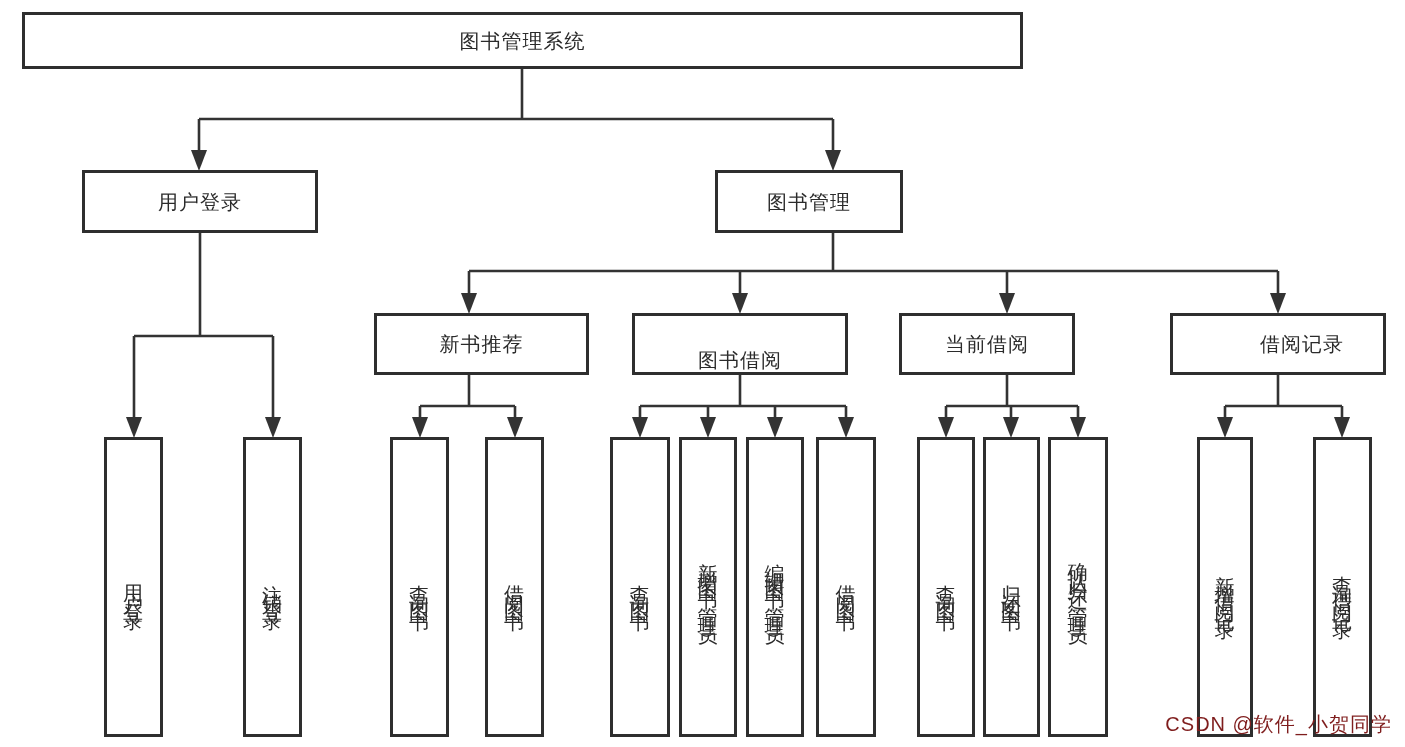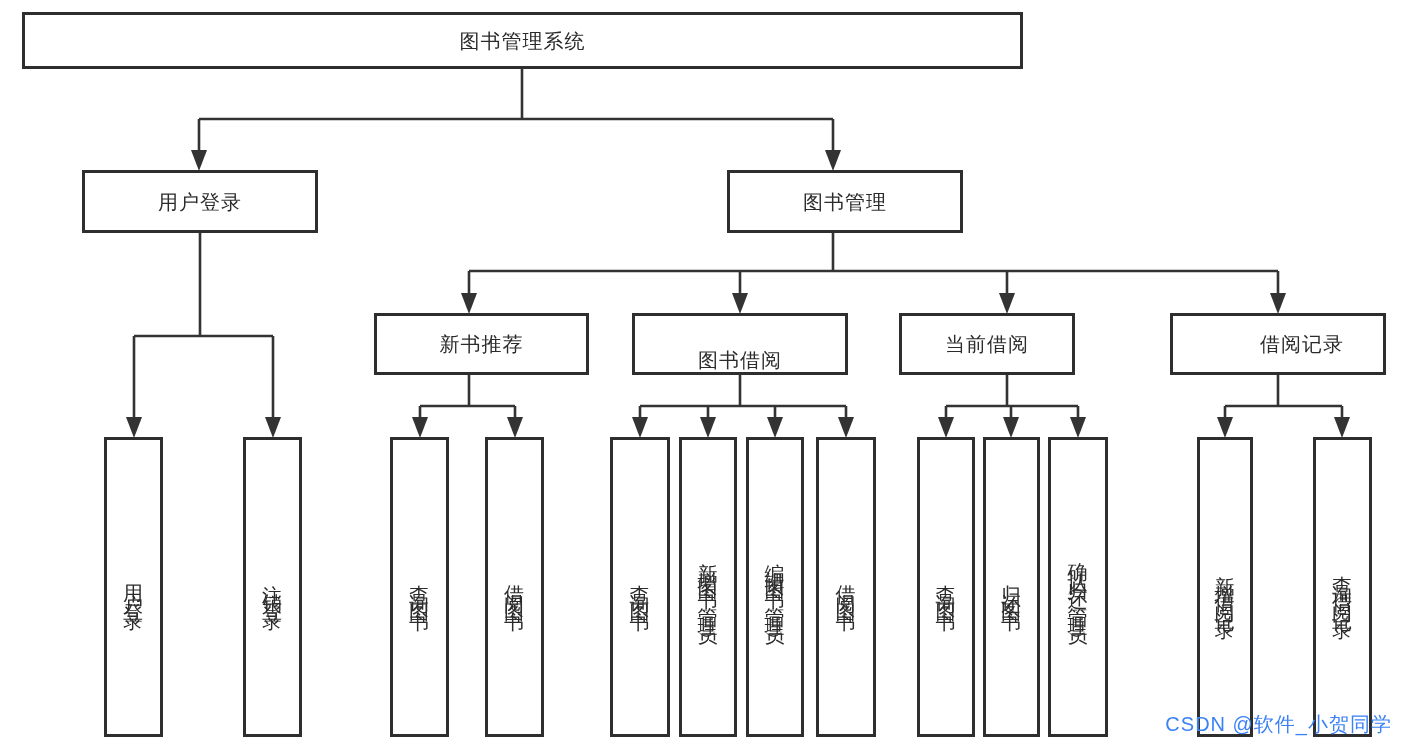--- a/index.html
+++ b/index.html
@@ -49,21 +49,21 @@
     white-space: normal;
     letter-spacing: 9px;
     line-height: 1.0;
     font-size: 20px;
   }
   .watermark {
     position: absolute;
     right: 13px;
     bottom: 9px;
     font-size: 20px;
-    color: #3b82f6;
+    color: #7f1d1d;
     letter-spacing: 1px;
     white-space: nowrap;
     pointer-events: none;
     text-align: right;
   }
 </style>
 </head>
 <body>
 
 <div class="canvas">
@@ -111,21 +111,21 @@
     </g>
   </svg>
 
   <div class="node" style="left:22px; top:12px; width:1001px; height:57px;">
     <span class="lbl">图书管理系统</span>
   </div>
 
   <div class="node" style="left:82px; top:170px; width:236px; height:63px;">
     <span class="lbl">用户登录</span>
   </div>
-  <div class="node" style="left:715px; top:170px; width:236px; height:63px;margin-left:12px;">
+  <div class="node" style="left:715px; top:170px; width:188px; height:63px;">
     <span class="lbl">图书管理</span>
   </div>
 
   <div class="node" style="left:362px; top:313px; width:215px; height:62px;margin-left:12px;">
     <span class="lbl">新书推荐</span>
   </div>
   <div class="node" style="left:632px; top:313px; width:216px; height:62px;align-items:flex-end;">
     <span class="lbl">图书借阅</span>
   </div>
   <div class="node" style="left:899px; top:313px; width:176px; height:62px;">

